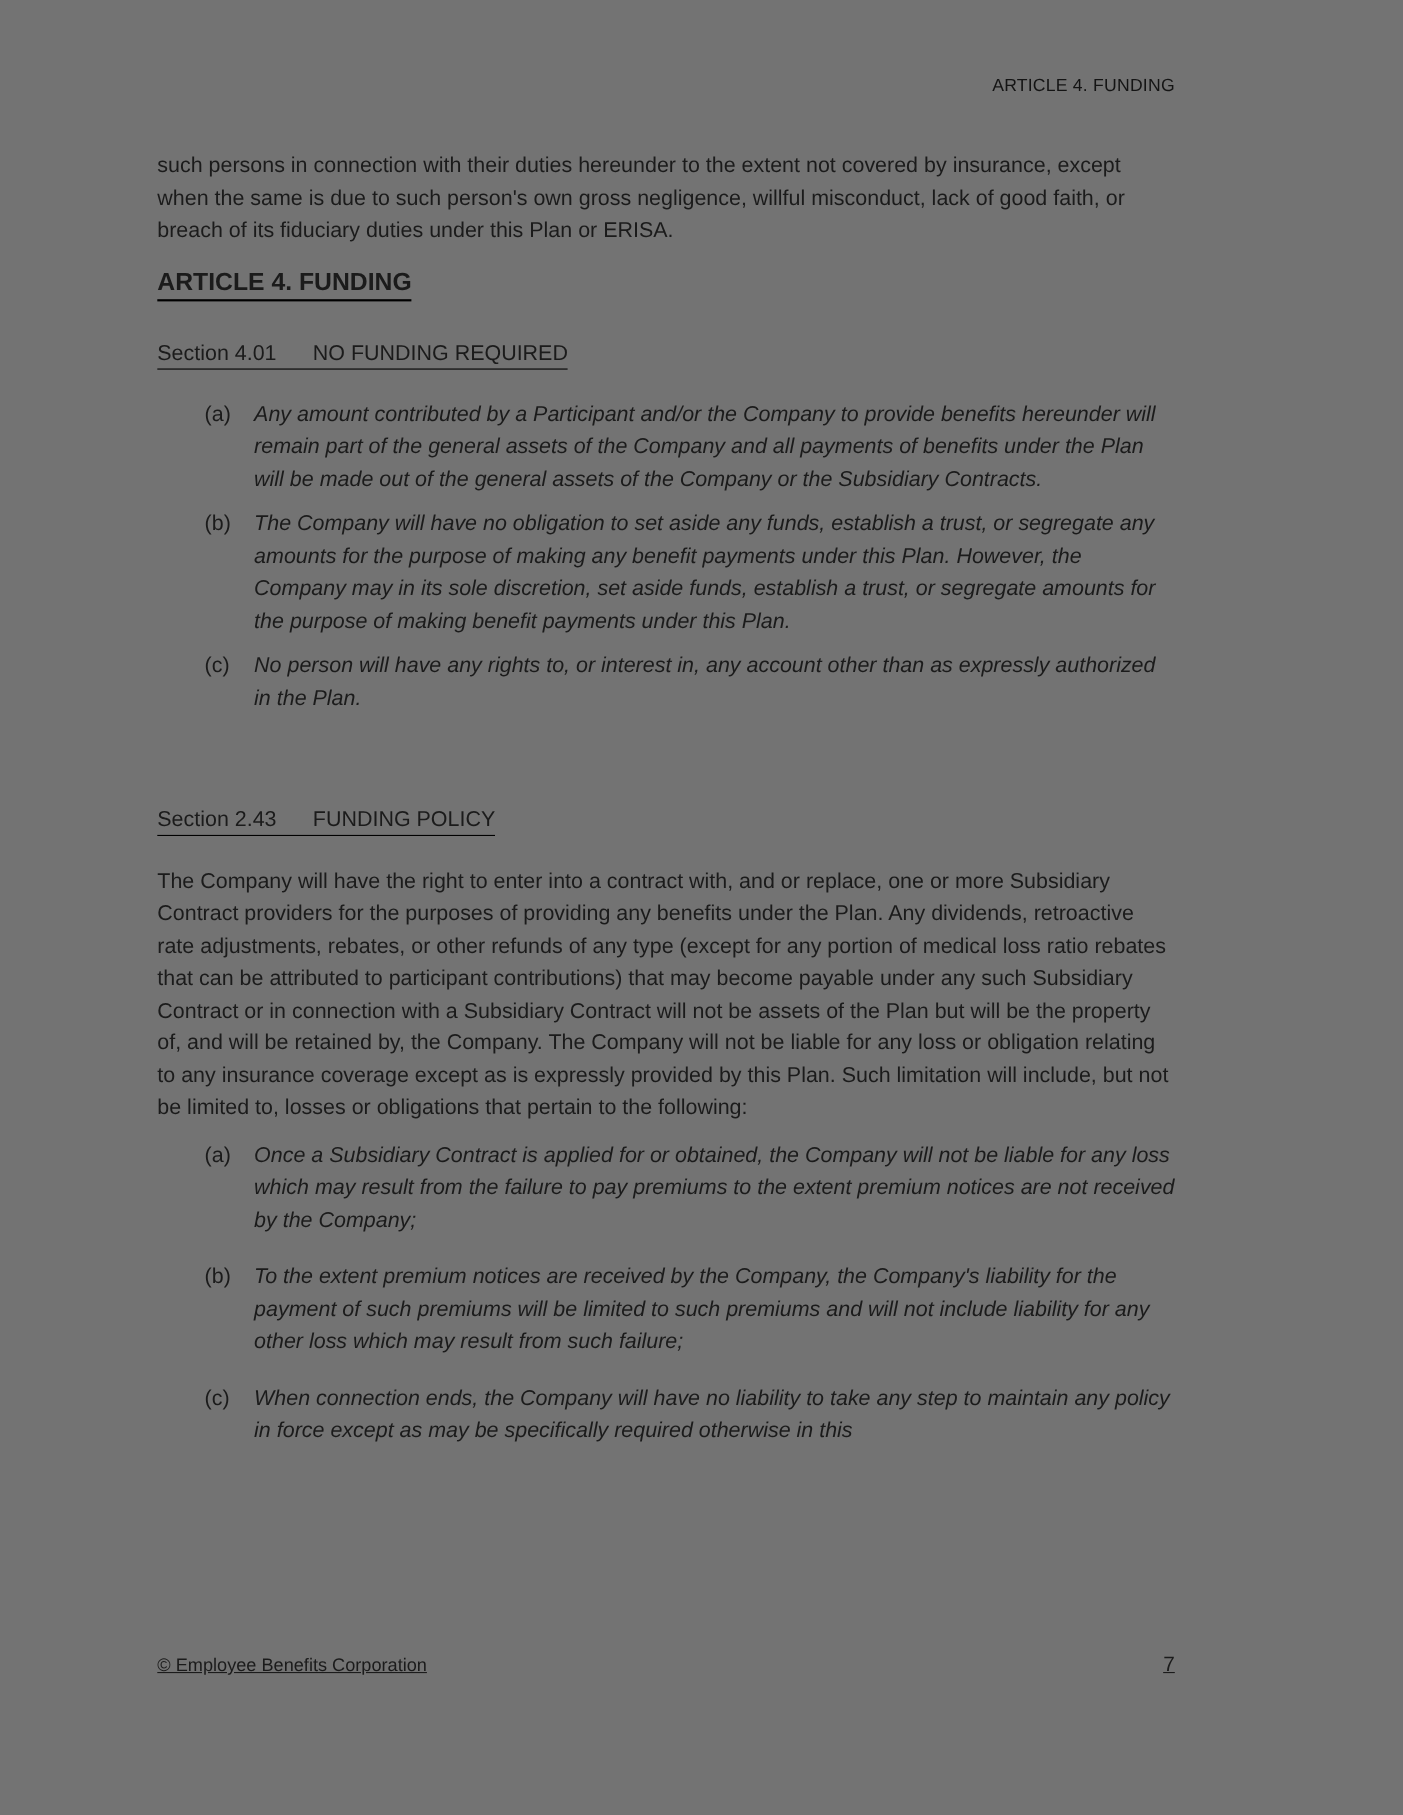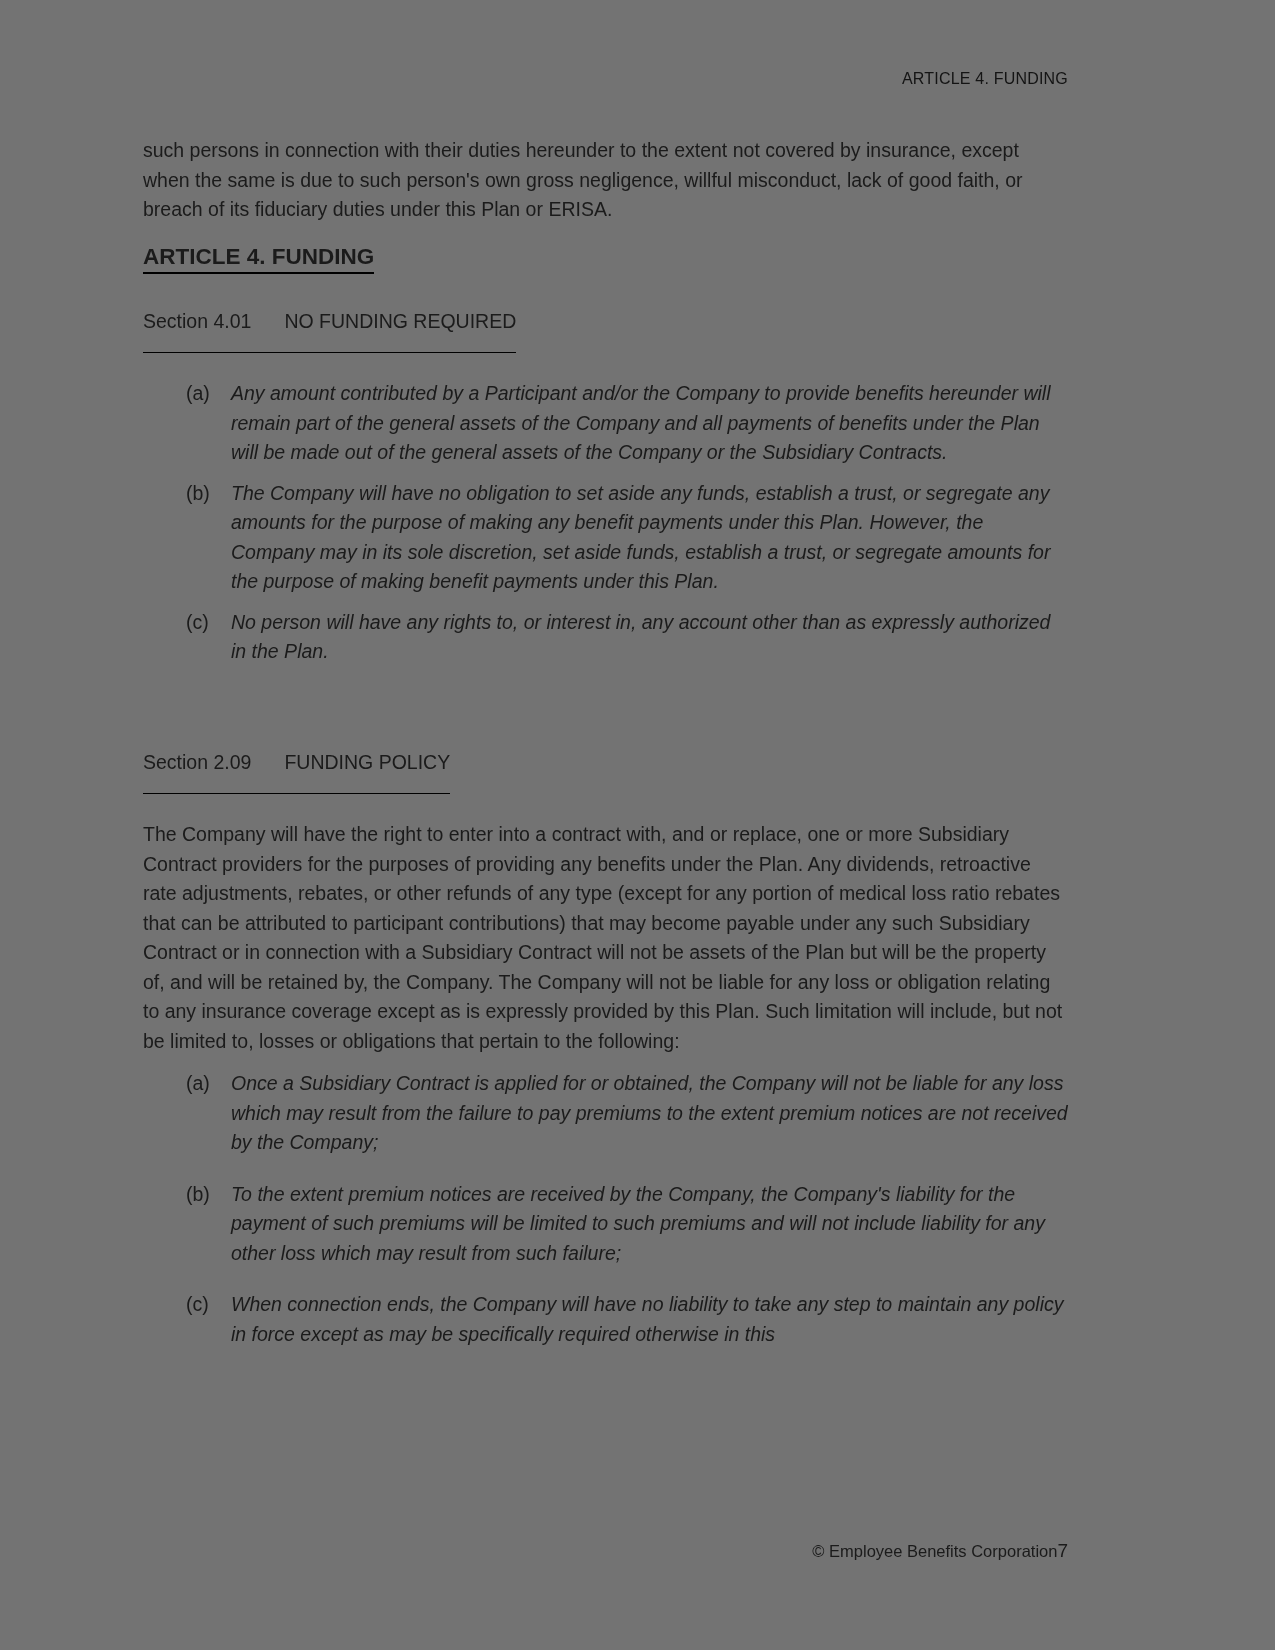--- a/index.html
+++ b/index.html
@@ -50,41 +50,42 @@
   .section-heading {
     margin-top: 33px;
     margin-bottom: 26px;
     font-size: 19.5px;
     font-weight: normal;
   }
   .section-heading.mt-lg { margin-top: 81px; }
   .section-heading .underline-wrap {
     display: inline-block;
     border-bottom: 1.5px solid #000;
-    padding-bottom: 19px;
+    padding-bottom: 2px;
     line-height: 1.25;
   }
   .section-title-gap { margin-left: 33px; }
   .list { margin-top: 0; }
   .list-item {
     display: flex;
     margin-bottom: 11px;
     padding-left: 43px;
   }
   .list-item.gap-lg { margin-bottom: 22px; }
   .item-label { flex: 0 0 45px; }
   .item-text { flex: 1 1 auto; font-style: italic; }
   .footer {
     position: absolute;
-    top: 1540px;
+    top: 1503px;
     left: 143px;
     right: 207px;
     display: flex;
-    justify-content: flex-end;
+    justify-content: space-between;
     align-items: baseline;
+    text-decoration: underline;
   }
   .footer-copyright { font-size: 16.5px; color: #1b1b1b; }
   .footer-pagenum { font-size: 19px; color: #1b1b1b; }
 </style>
 </head>
 <body>
 
 <div class="page">
 
   <div class="running-header">
@@ -113,21 +114,21 @@
         <span class="item-label">(b)</span>
         <span class="item-text">The Company will have no obligation to set aside any funds, establish a trust, or segregate any amounts for the purpose of making any benefit payments under this Plan. However, the Company may in its sole discretion, set aside funds, establish a trust, or segregate amounts for the purpose of making benefit payments under this Plan.</span>
       </div>
       <div class="list-item">
         <span class="item-label">(c)</span>
         <span class="item-text">No person will have any rights to, or interest in, any account other than as expressly authorized in the Plan.</span>
       </div>
     </div>
 
     <h2 class="section-heading mt-lg">
-      <span class="underline-wrap"><span>Section 2.09</span><span class="section-title-gap">FUNDING POLICY</span></span>
+      <span class="underline-wrap"><span>Section 2.43</span><span class="section-title-gap">FUNDING POLICY</span></span>
     </h2>
 
     <p class="para">The Company will have the right to enter into a contract with, and or replace, one or more Subsidiary Contract providers for the purposes of providing any benefits under the Plan. Any dividends, retroactive rate adjustments, rebates, or other refunds of any type (except for any portion of medical loss ratio rebates that can be attributed to participant contributions) that may become payable under any such Subsidiary Contract or in connection with a Subsidiary Contract will not be assets of the Plan but will be the property of, and will be retained by, the Company. The Company will not be liable for any loss or obligation relating to any insurance coverage except as is expressly provided by this Plan. Such limitation will include, but not be limited to, losses or obligations that pertain to the following:</p>
 
     <div class="list">
       <div class="list-item gap-lg">
         <span class="item-label">(a)</span>
         <span class="item-text">Once a Subsidiary Contract is applied for or obtained, the Company will not be liable for any loss which may result from the failure to pay premiums to the extent premium notices are not received by the Company;</span>
       </div>
       <div class="list-item gap-lg">

